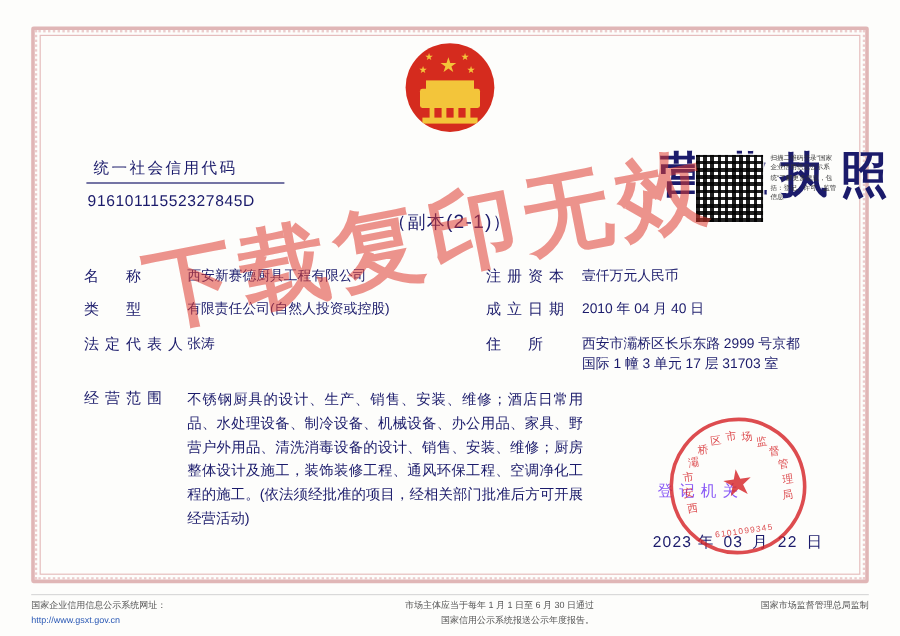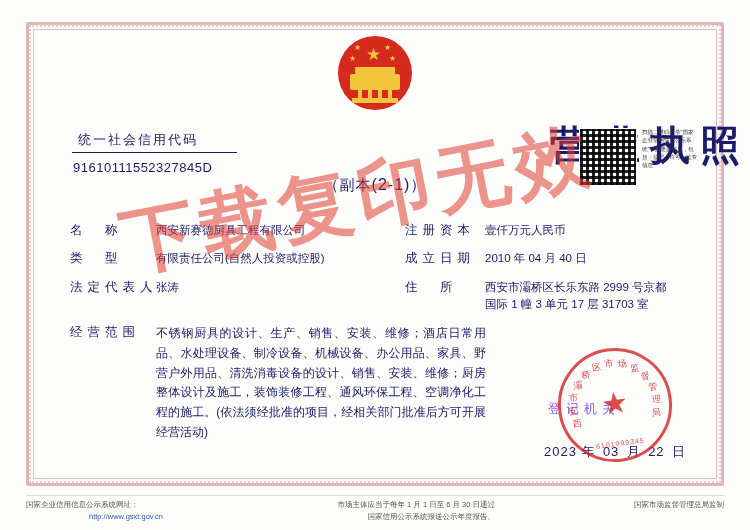--- a/index.html
+++ b/index.html
@@ -328,21 +328,21 @@
     display: flex;
     justify-content: space-between;
     align-items: flex-start;
     font-size: 7.5px;
     color: #555;
     line-height: 1.7;
   }
   .footer .fl { width: 200px; }
   .footer .fc { width: 230px; text-align: right; }
   .footer .fr { width: 190px; text-align: right; }
-  .footer .url { color: #2b59b5; text-align: center; }
+  .footer .url { color: #2b59b5; }
   .footer-rule {
     position: absolute;
     left: 26px;
     right: 26px;
     bottom: 34px;
     border-top: 1px solid #d9d9d9;
   }
 </style>
 </head>
 <body>

